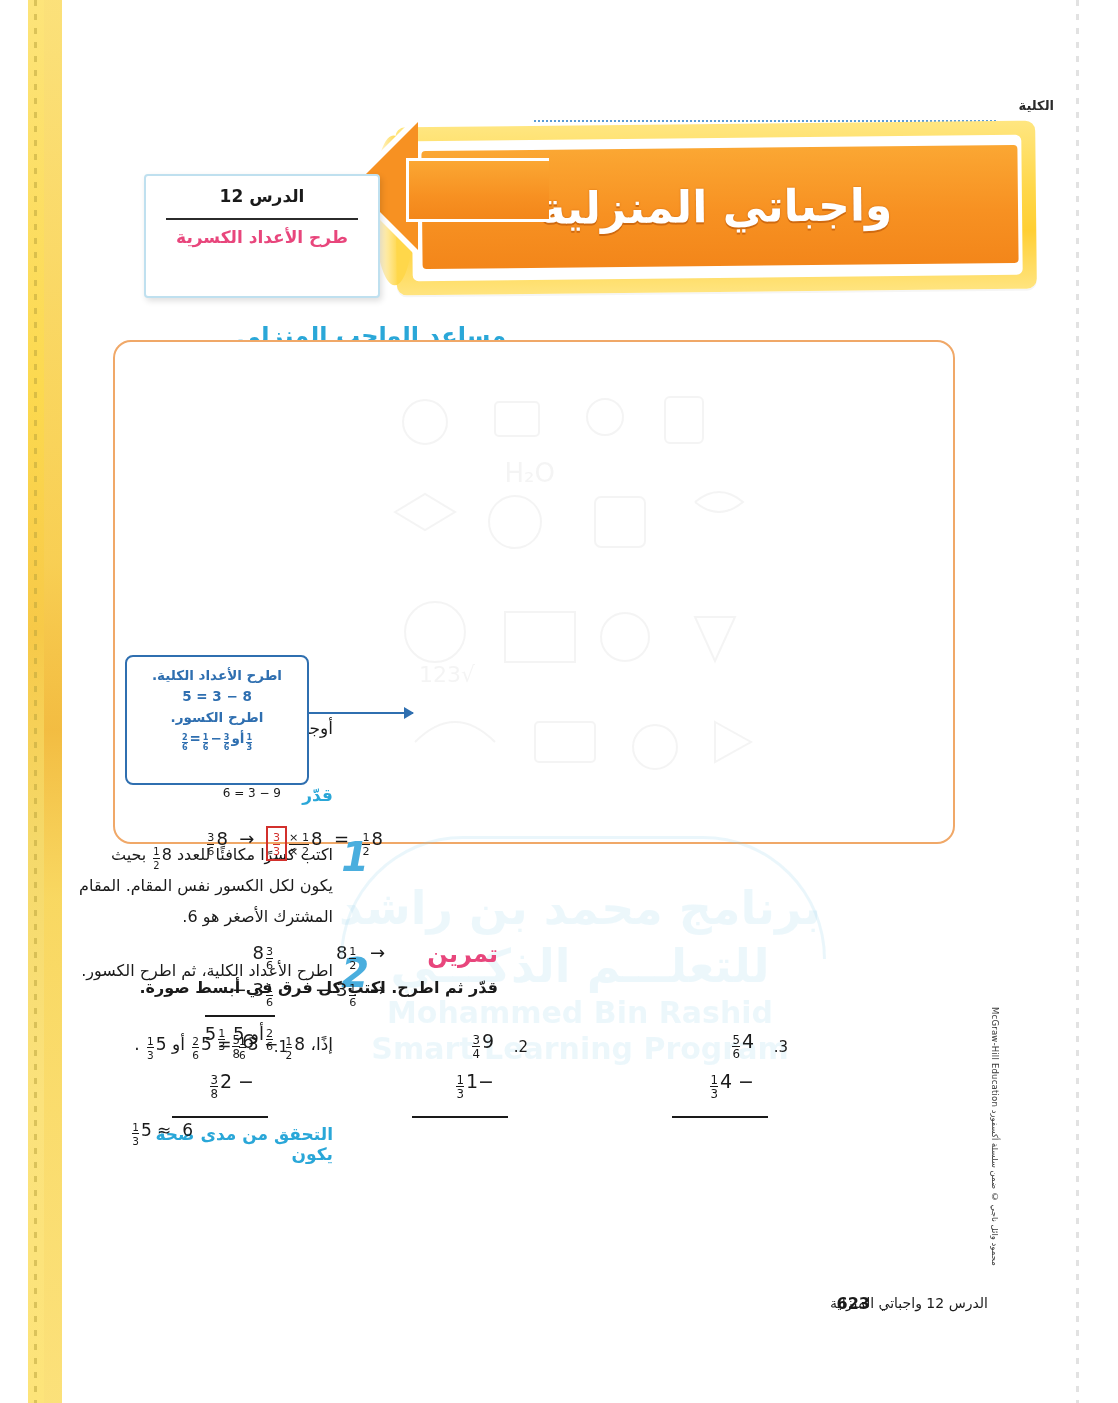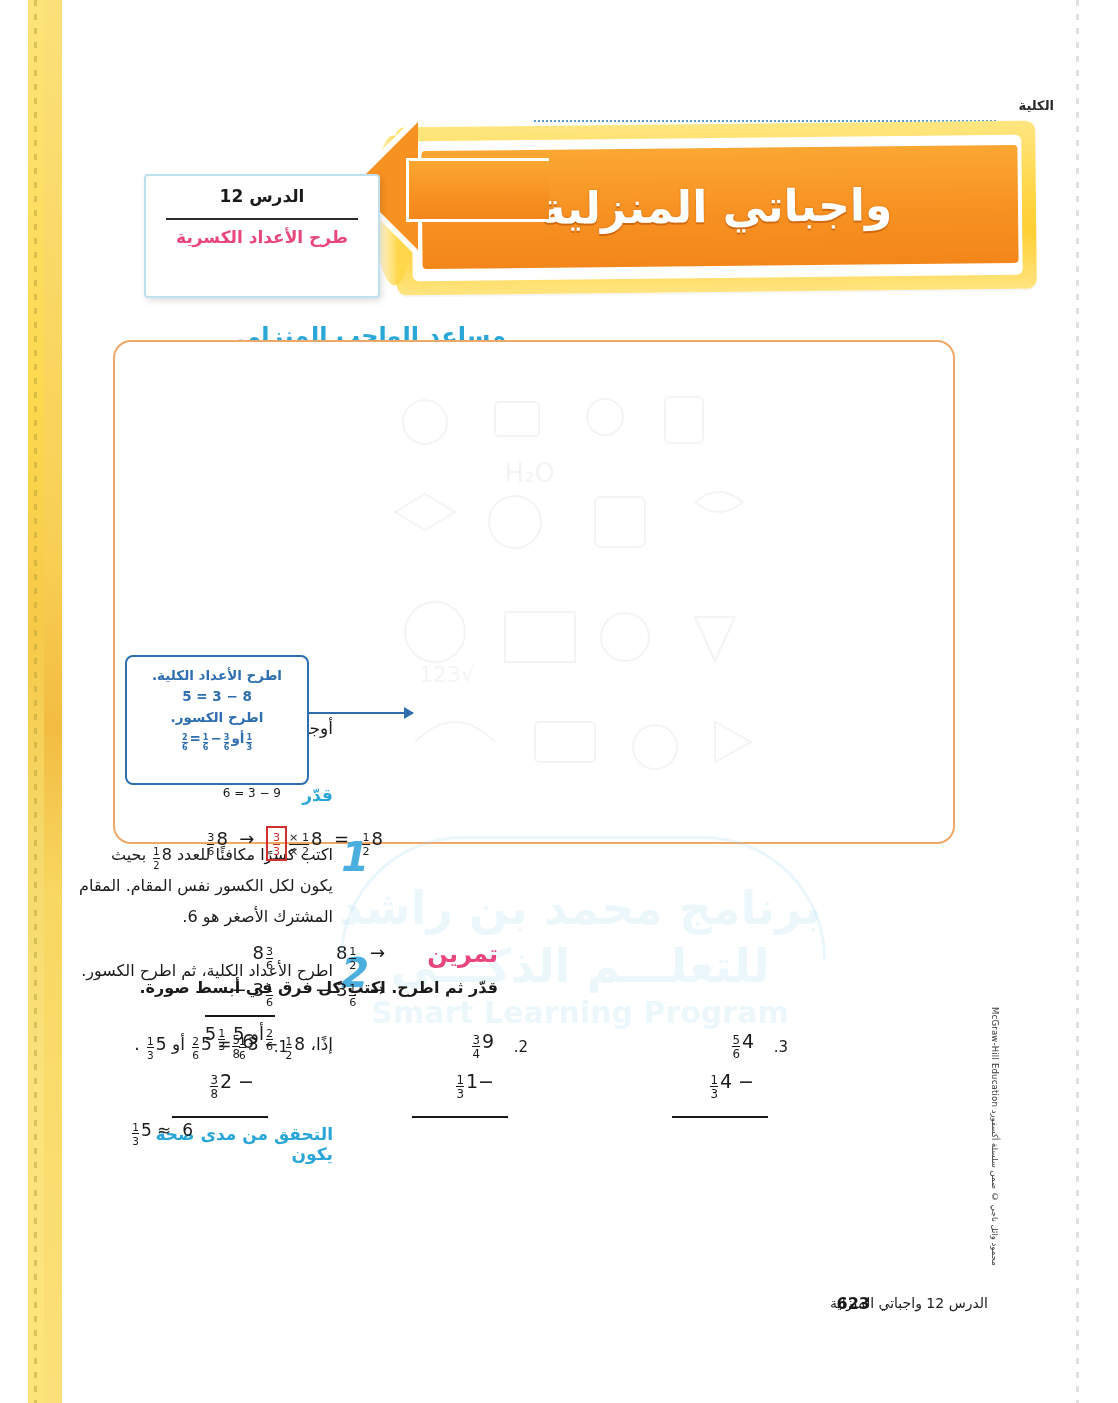--- a/index.html
+++ b/index.html
@@ -226,20 +226,21 @@
   <div>
     <span class="frs"><span class="n">1</span><span class="b">3</span></span>أو<span class="frs"><span class="n">3</span><span class="b">6</span></span>−<span class="frs"><span class="n">1</span><span class="b">6</span></span>=<span class="frs"><span class="n">2</span><span class="b">6</span></span>
   </div>
 </div>
 <div class="note-arrow"></div>
 
 <div class="wm-arc"></div>
 <div class="wm">
   <div class="ar">برنامج محمد بن راشد</div>
   <div class="ar">للتعلـــم الذكـــي</div>
+  <div class="en">Mohammed  Bin  Rashid</div>
   <div class="en">Smart Learning Program</div>
 </div>
 
 <div class="prac-title">تمرين</div>
 <div class="prac-sub">قدّر ثم اطرح. اكتب كل فرق في أبسط صورة.</div>
 
 <div class="prob" style="right:830px;top:1030px;width:150px;height:90px;">
   <span class="idx" style="right:0;top:8px;">1.</span>
   <div style="position:absolute;right:34px;top:0;text-align:right;">
     <div>6<span class="fr"><span class="n">5</span><span class="b">8</span></span></div>

